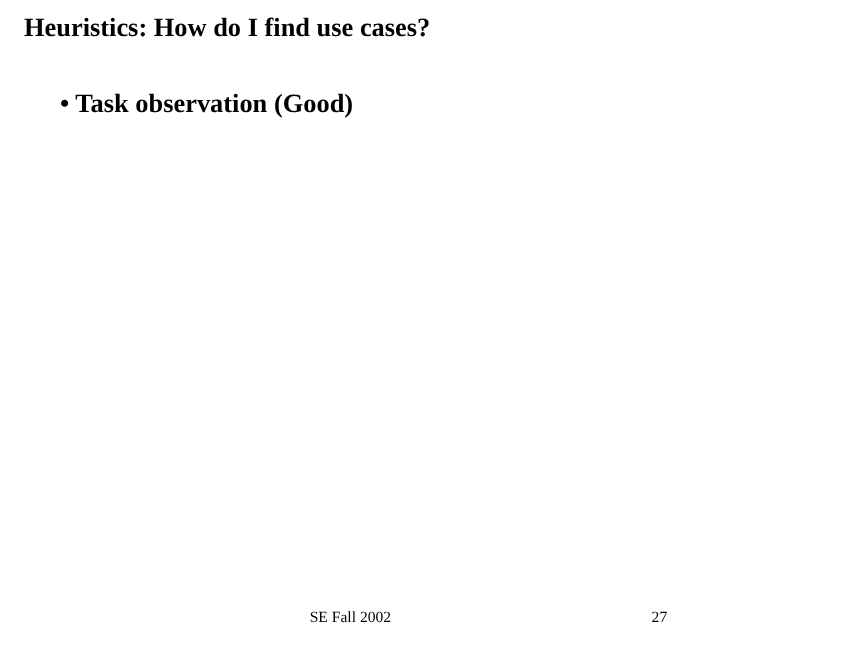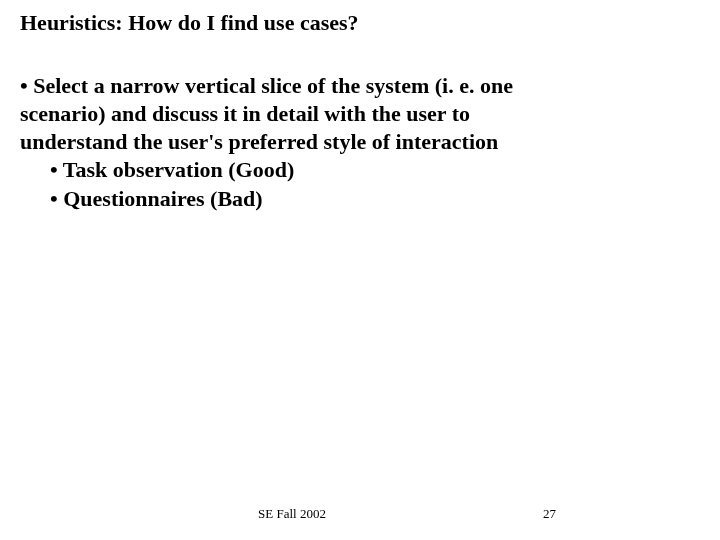--- a/index.html
+++ b/index.html
@@ -60,21 +60,19 @@
   }
 </style>
 </head>
 <body>
 
 <div class="slide">
 
   <div class="title">Heuristics: How do I find use cases?</div>
 
   <div class="body">
-    <div class="l1">• Select a narrow vertical slice of the system (i. e. one scenario) and discuss it in detail with the user to understand the user's preferred style of interaction</div>
     <div class="l2">• Task observation (Good)</div>
-    <div class="l2">• Questionnaires (Bad)</div>
   </div>
 
   <div class="footer-center">SE Fall 2002</div>
   <div class="footer-right">27</div>
 
 </div>
 
 </body></html>

